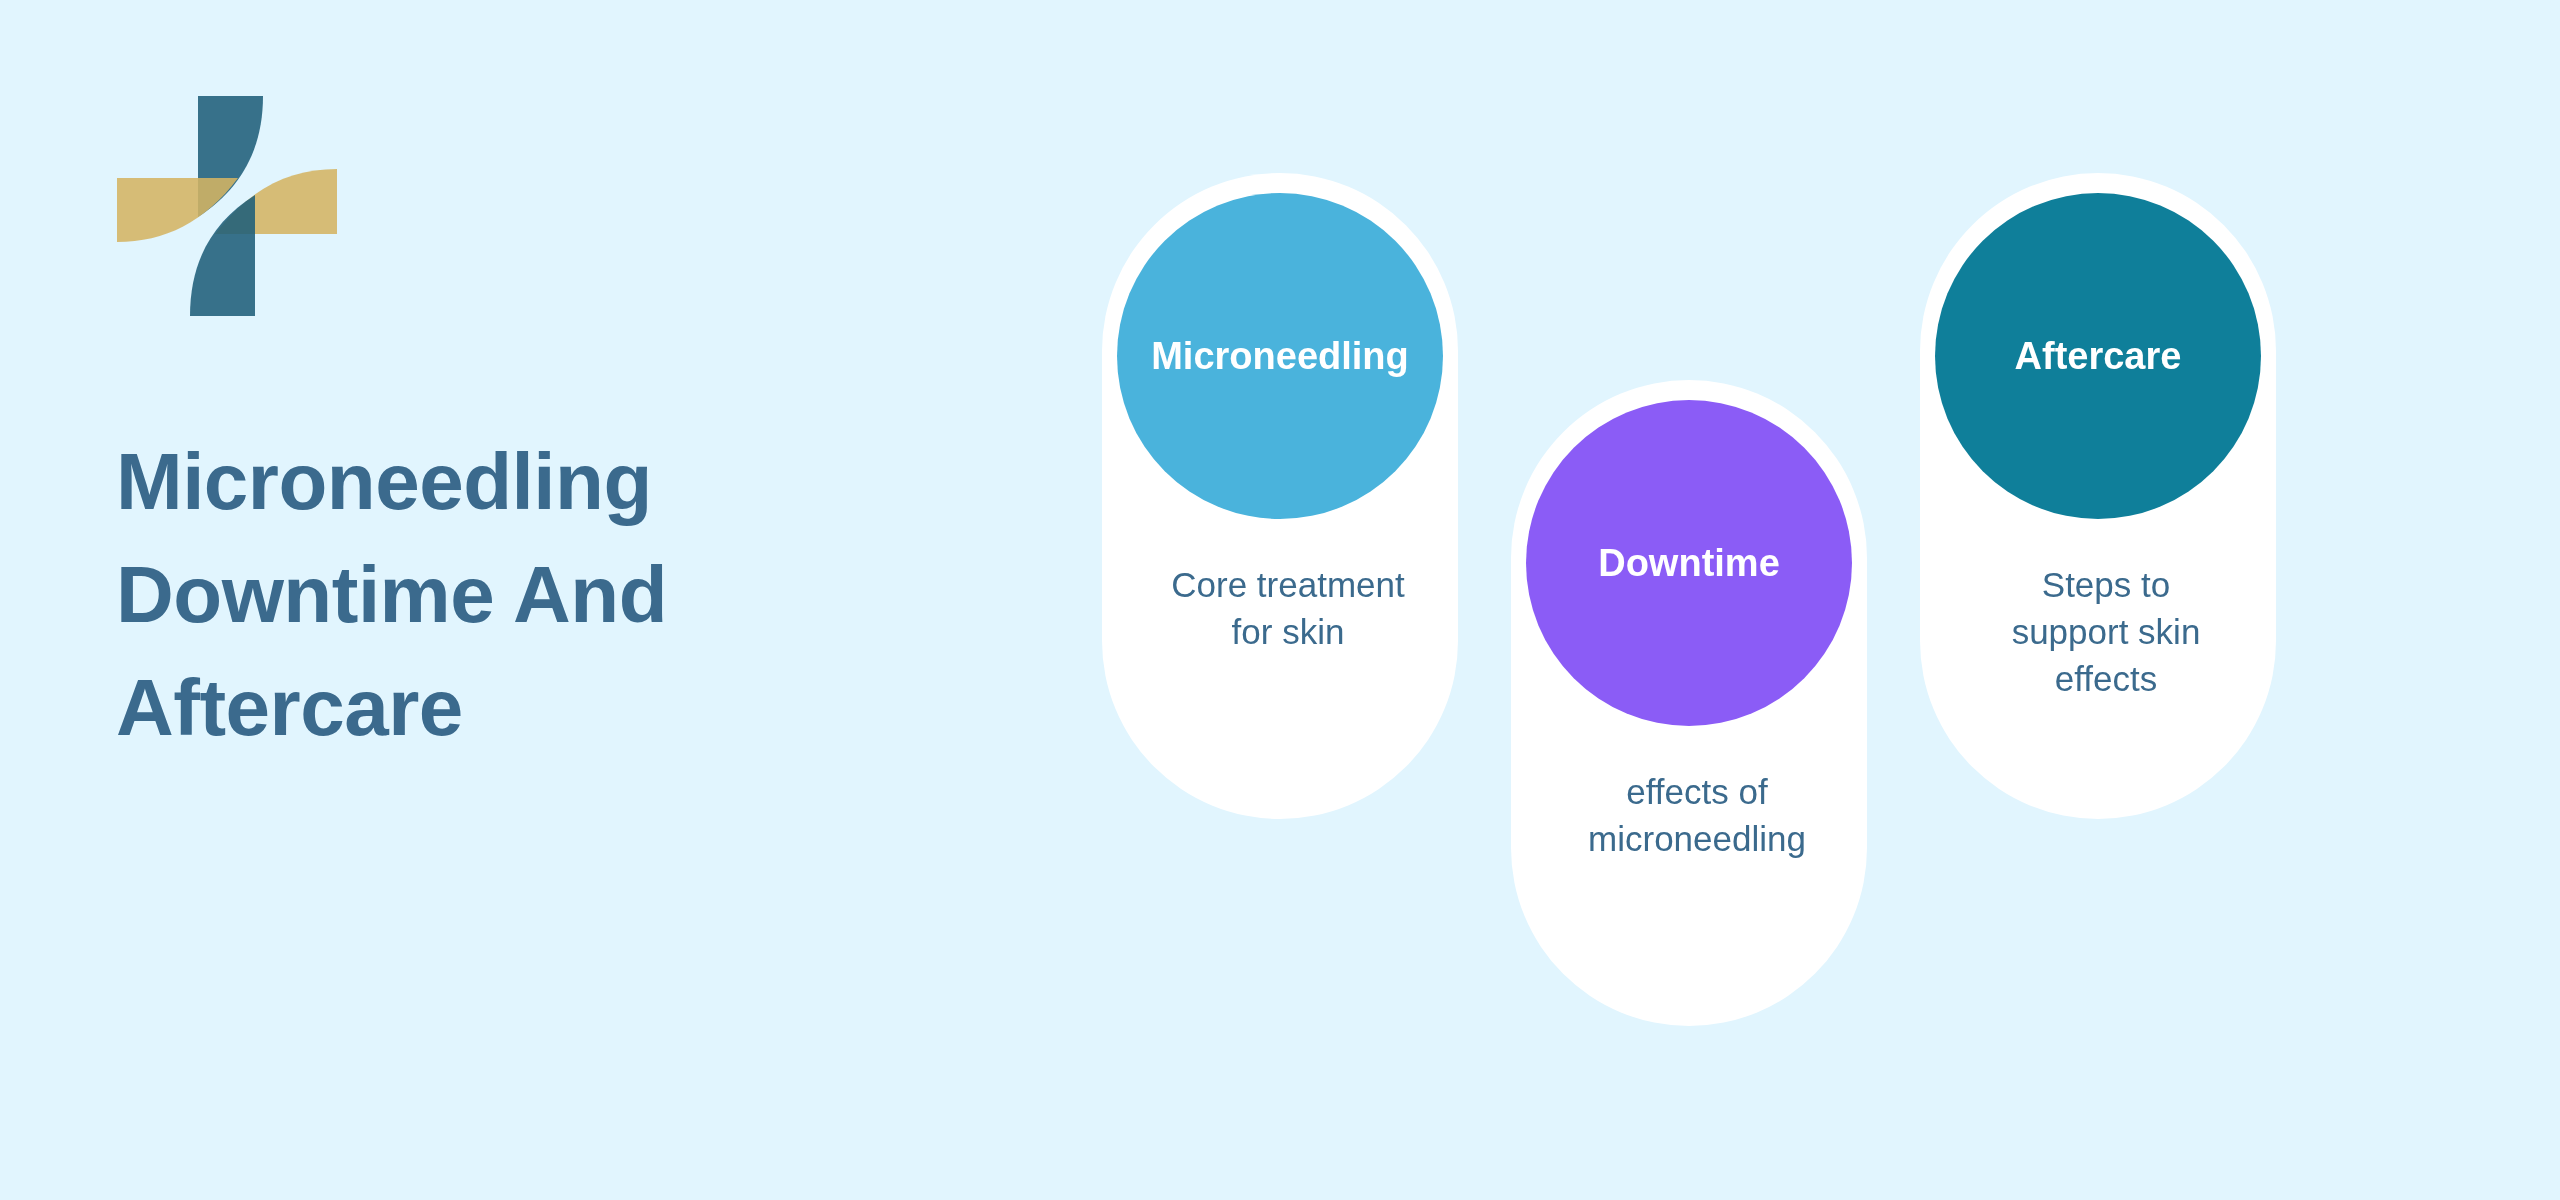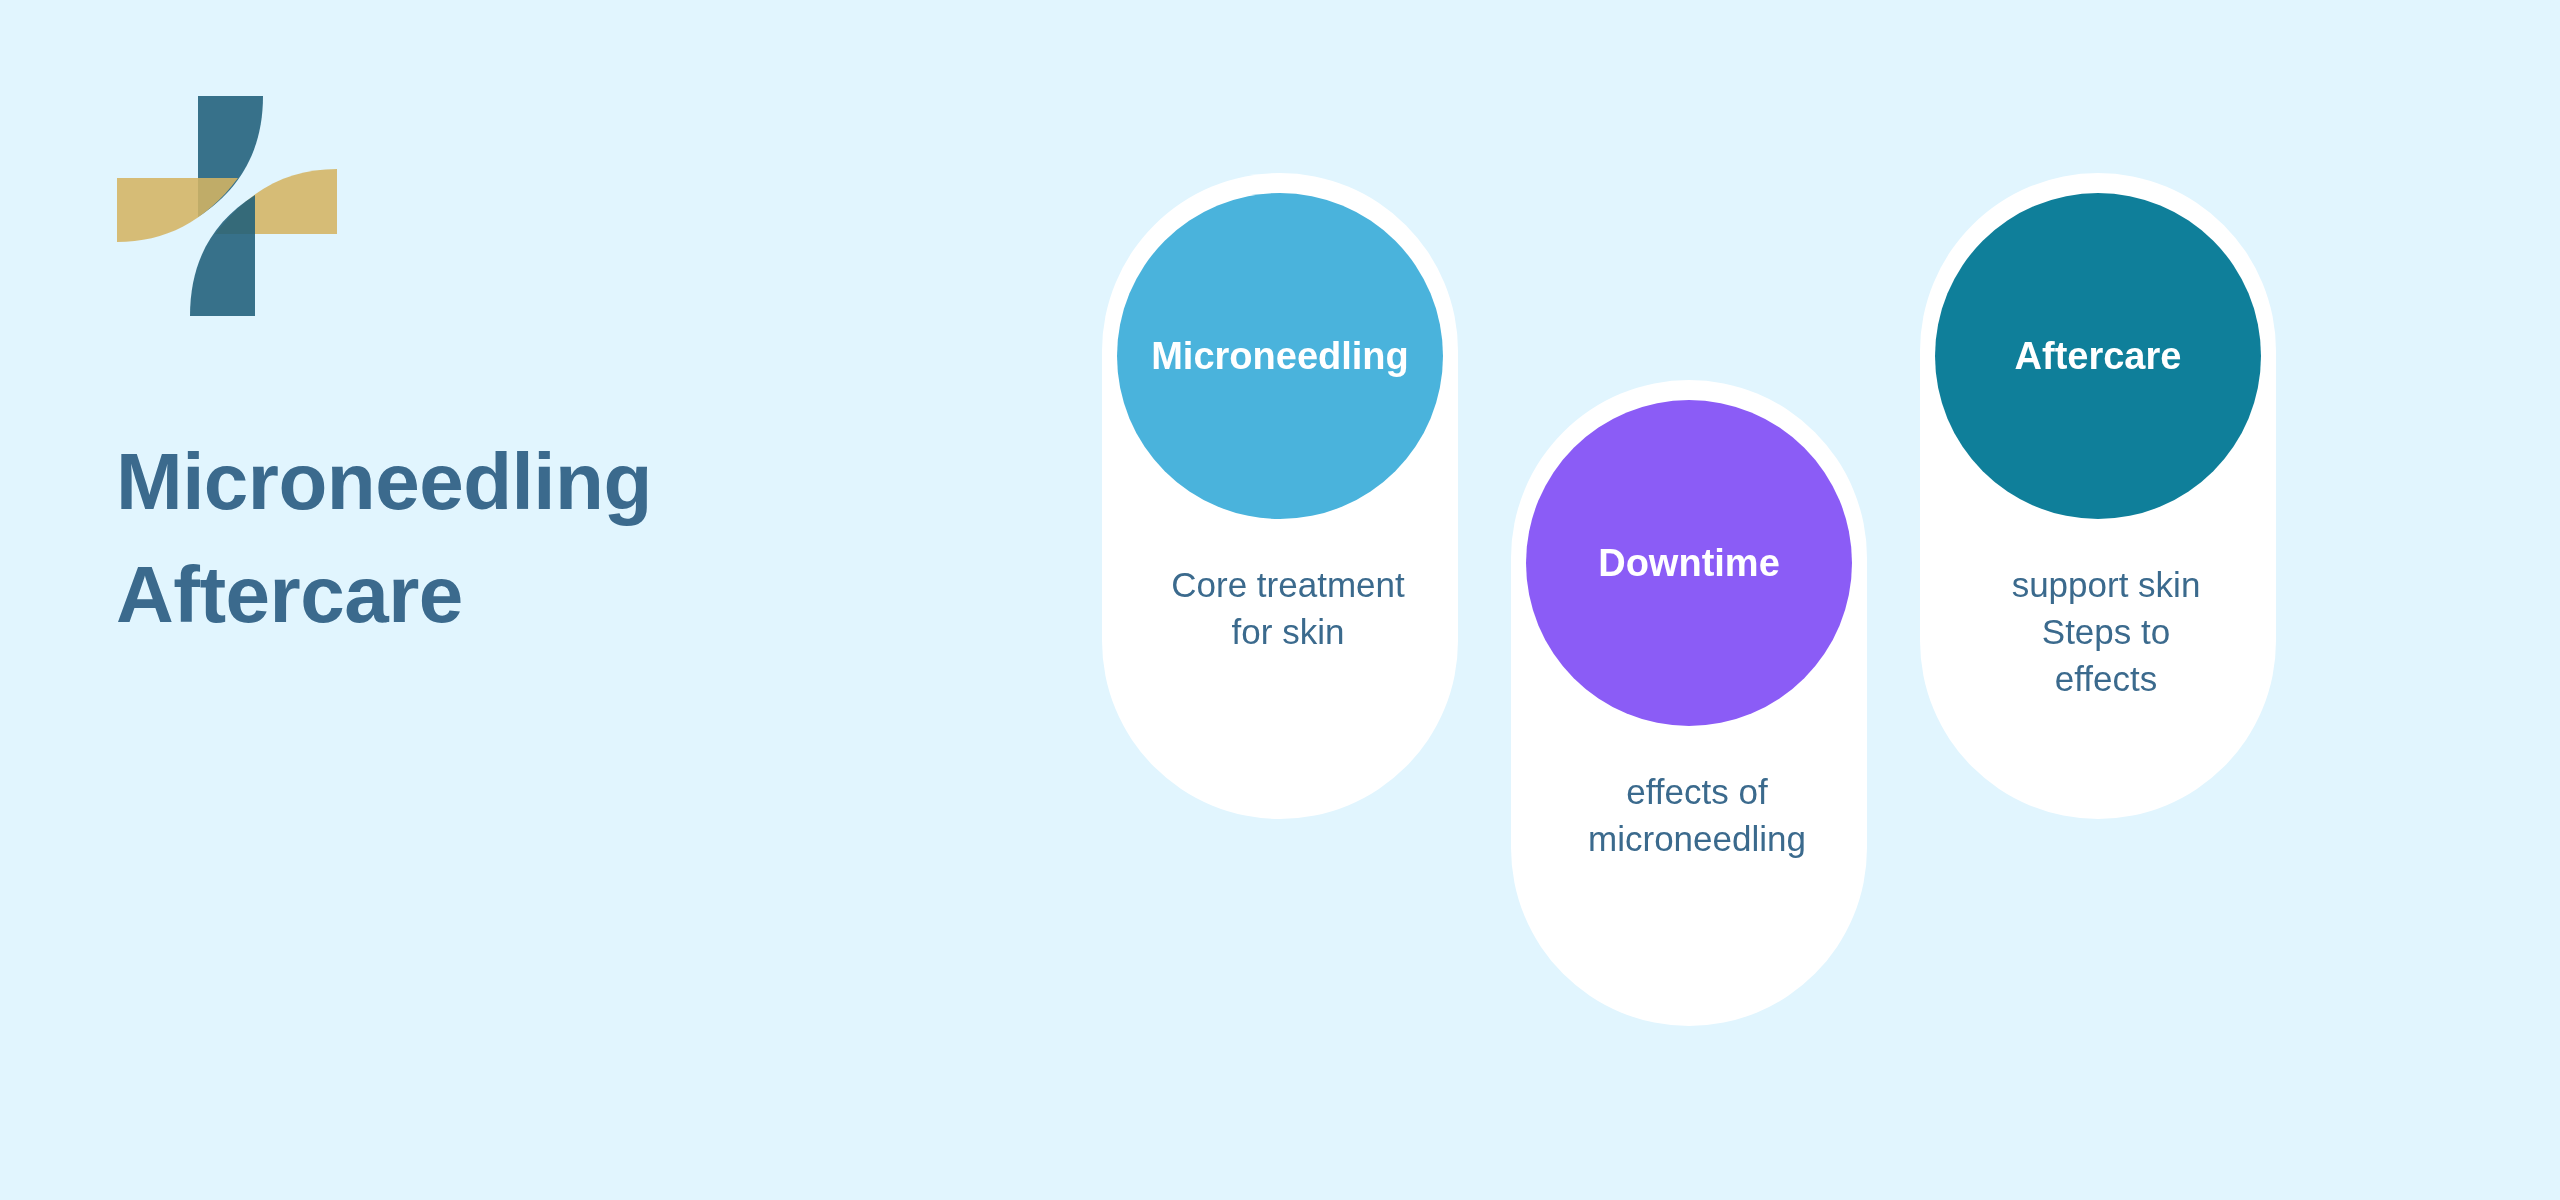--- a/index.html
+++ b/index.html
@@ -58,20 +58,21 @@
 
   <path d="M117 178 L238 178 C205 222 165 242 117 242 Z" fill="#D4B463" fill-opacity="0.88"></path>
 
   <path d="M337 169 L337 234 L215 234 C250 188 290 169 337 169 Z" fill="#D4B463" fill-opacity="0.88"></path>
 
   <path d="M255 195 L255 316 L190 316 C190 262 212 222 255 195 Z" fill="#1F5F7A" fill-opacity="0.88"></path>
 </svg>
 
 <h1 class="title">
   <span>Microneedling</span>
+  <span>Downtime And</span>
   <span>Aftercare</span>
 </h1>
 
 <div class="card" style="left:1102px; top:173px; height:646px;">
   <div class="circle" style="background:#4AB3DC;">
     <span>Microneedling</span>
   </div>
   <div class="desc">
     <span>Core treatment</span>
     <span>for skin</span>
@@ -86,17 +87,17 @@
     <span>effects of</span>
     <span>microneedling</span>
   </div>
 </div>
 
 <div class="card" style="left:1920px; top:173px; height:646px;">
   <div class="circle" style="background:#0F7F9A;">
     <span>Aftercare</span>
   </div>
   <div class="desc">
+    <span>Steps to</span>
     <span>support skin</span>
-    <span>Steps to</span>
     <span>effects</span>
   </div>
 </div>
 
 </body></html>

